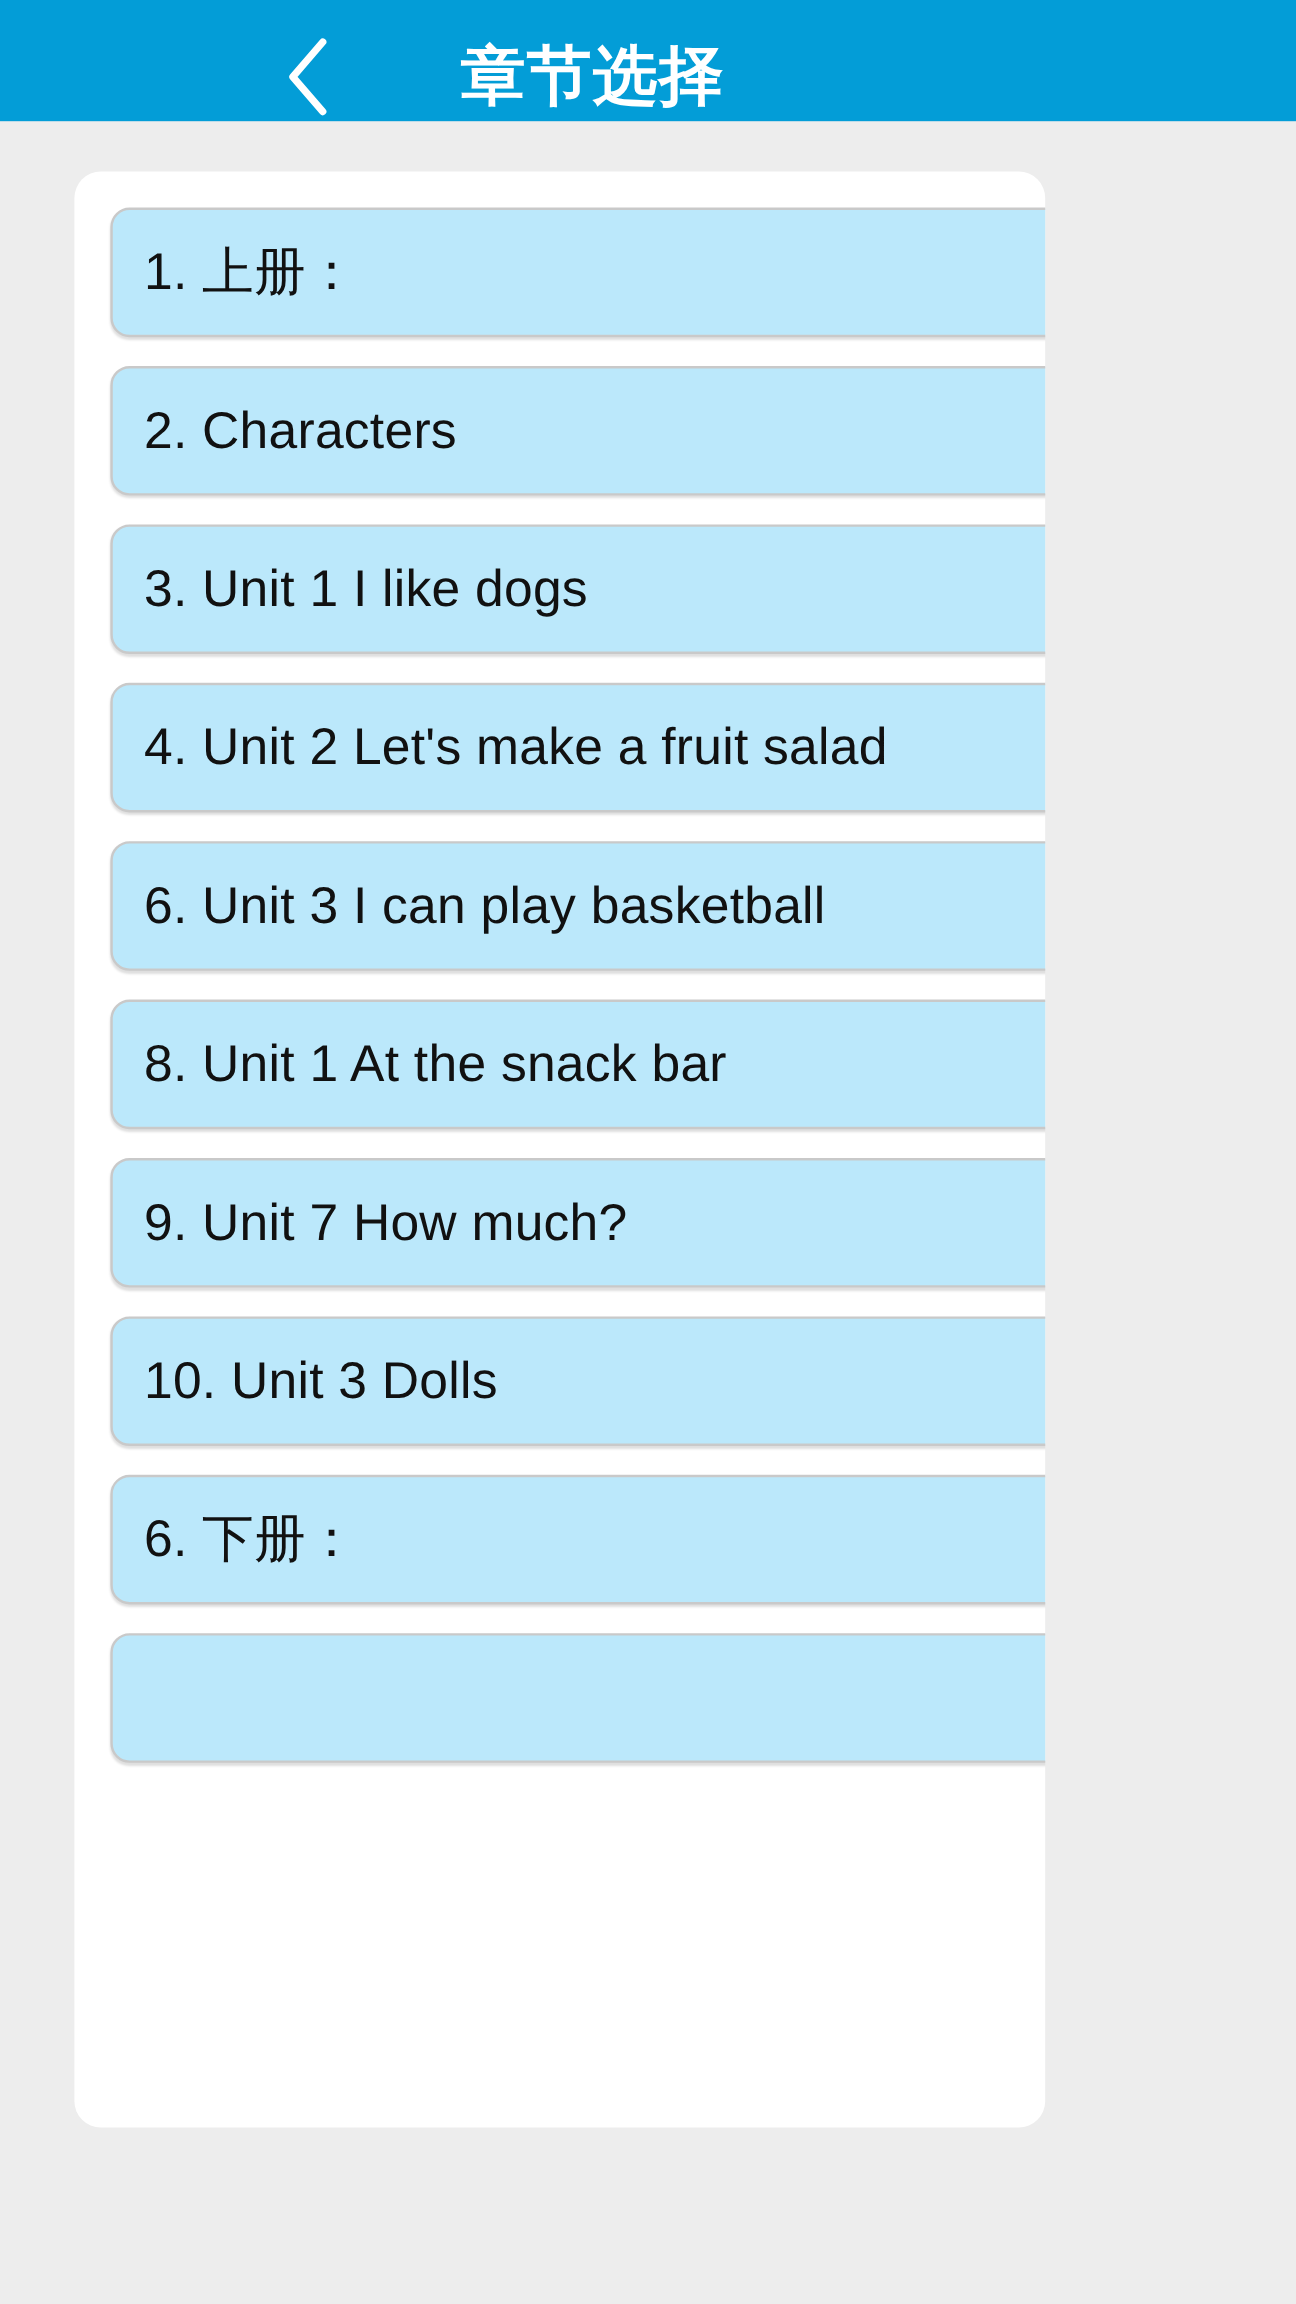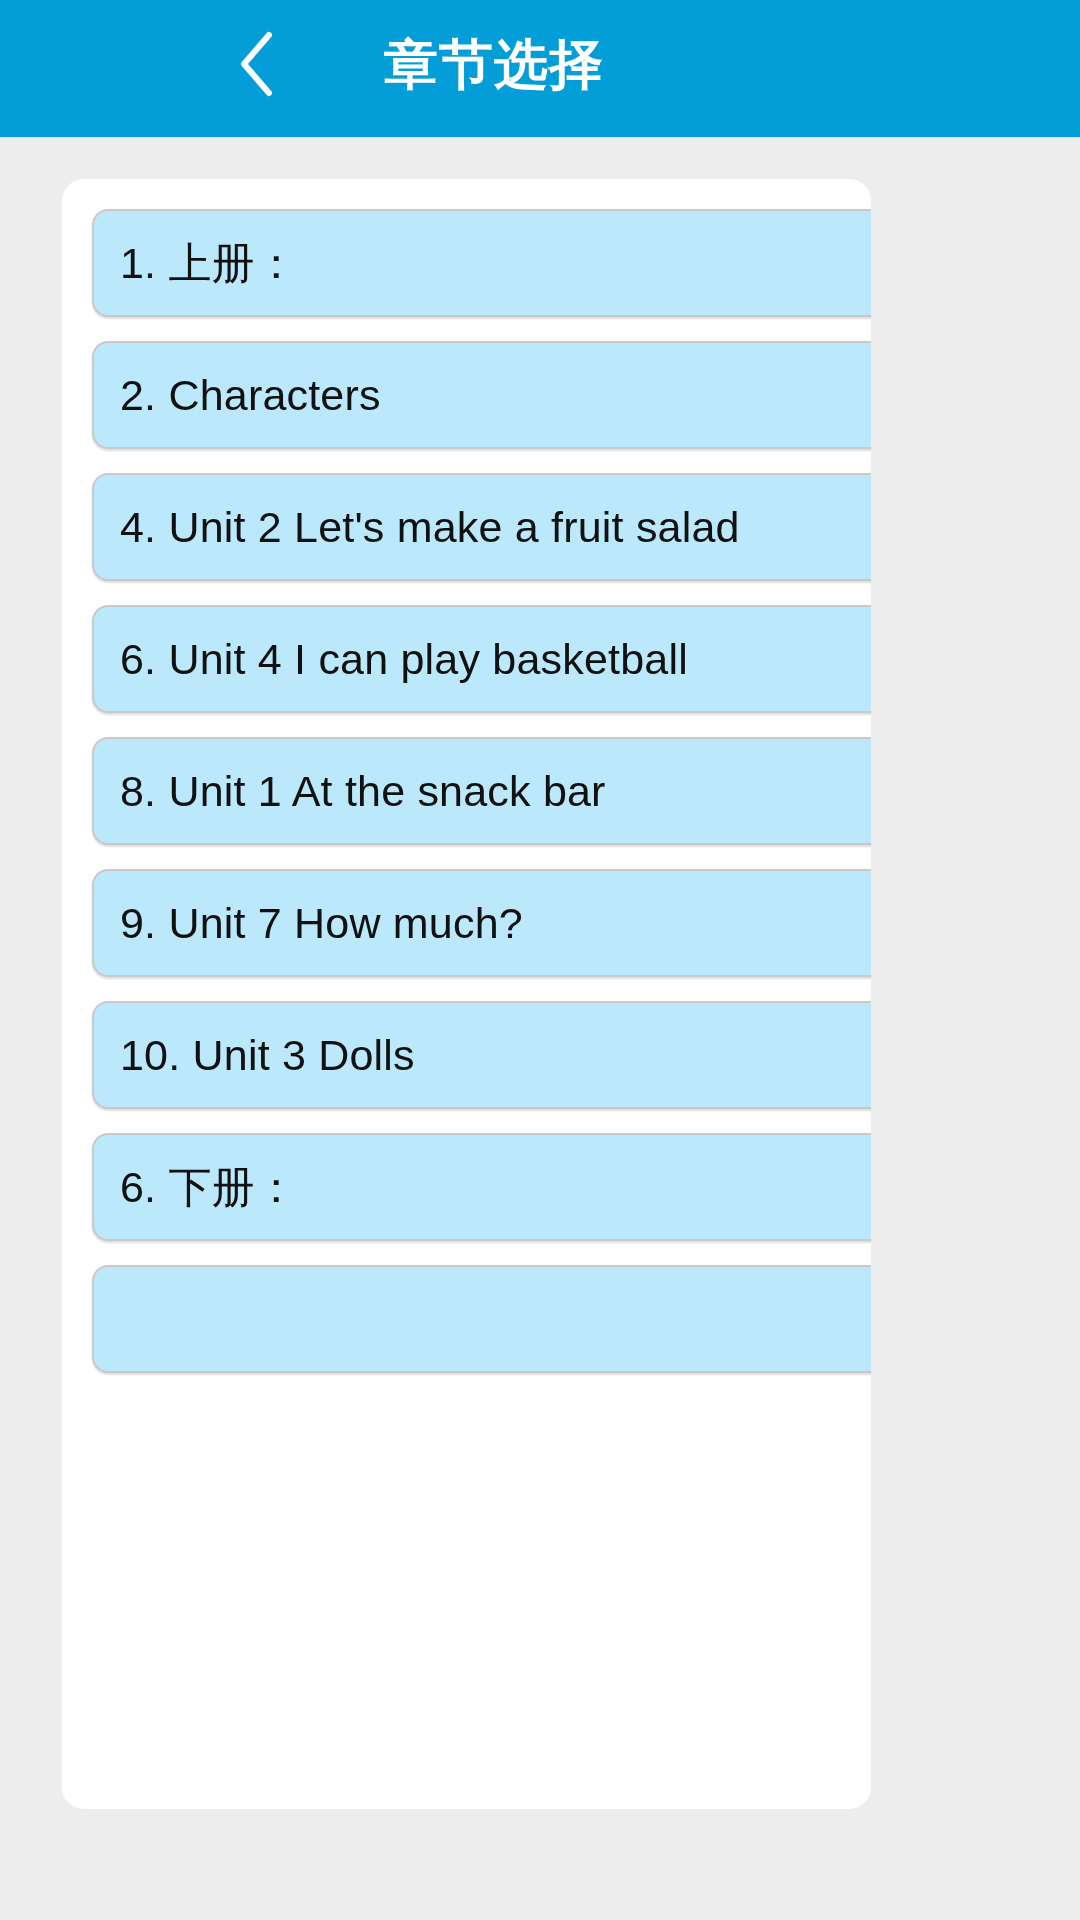--- a/index.html
+++ b/index.html
@@ -14,21 +14,21 @@
   body {
     background: #EDEDED;
     font-family: "Liberation Sans", "DejaVu Sans", sans-serif;
     -webkit-font-smoothing: antialiased;
   }
 
   
   .appbar {
     position: relative;
     width: 1080px;
-    height: 137px;
+    height: 101px;
     background: #039DD7;
     display: flex;
     align-items: center;
     padding-left: 17px;
   }
 
   .back-btn {
     position: absolute;
     left: 208px;
     top: 0;
@@ -121,24 +121,27 @@
 <div class="page-body">
   <div class="card">
     <div class="chapter-list" id="chapter-list">
         <div class="chapter-item">
           <span class="chapter-label">1. 上册：</span>
         </div>
         <div class="chapter-item">
           <span class="chapter-label">2. Characters</span>
         </div>
         <div class="chapter-item">
+          <span class="chapter-label">3. Unit 1 I like dogs</span>
+        </div>
+        <div class="chapter-item">
           <span class="chapter-label">4. Unit 2 Let's make a fruit salad</span>
         </div>
         <div class="chapter-item">
-          <span class="chapter-label">6. Unit 4 I can play basketball</span>
+          <span class="chapter-label">6. Unit 3 I can play basketball</span>
         </div>
         <div class="chapter-item">
           <span class="chapter-label">8. Unit 1 At the snack bar</span>
         </div>
         <div class="chapter-item">
           <span class="chapter-label">9. Unit 7 How much?</span>
         </div>
         <div class="chapter-item">
           <span class="chapter-label">10. Unit 3 Dolls</span>
         </div>

